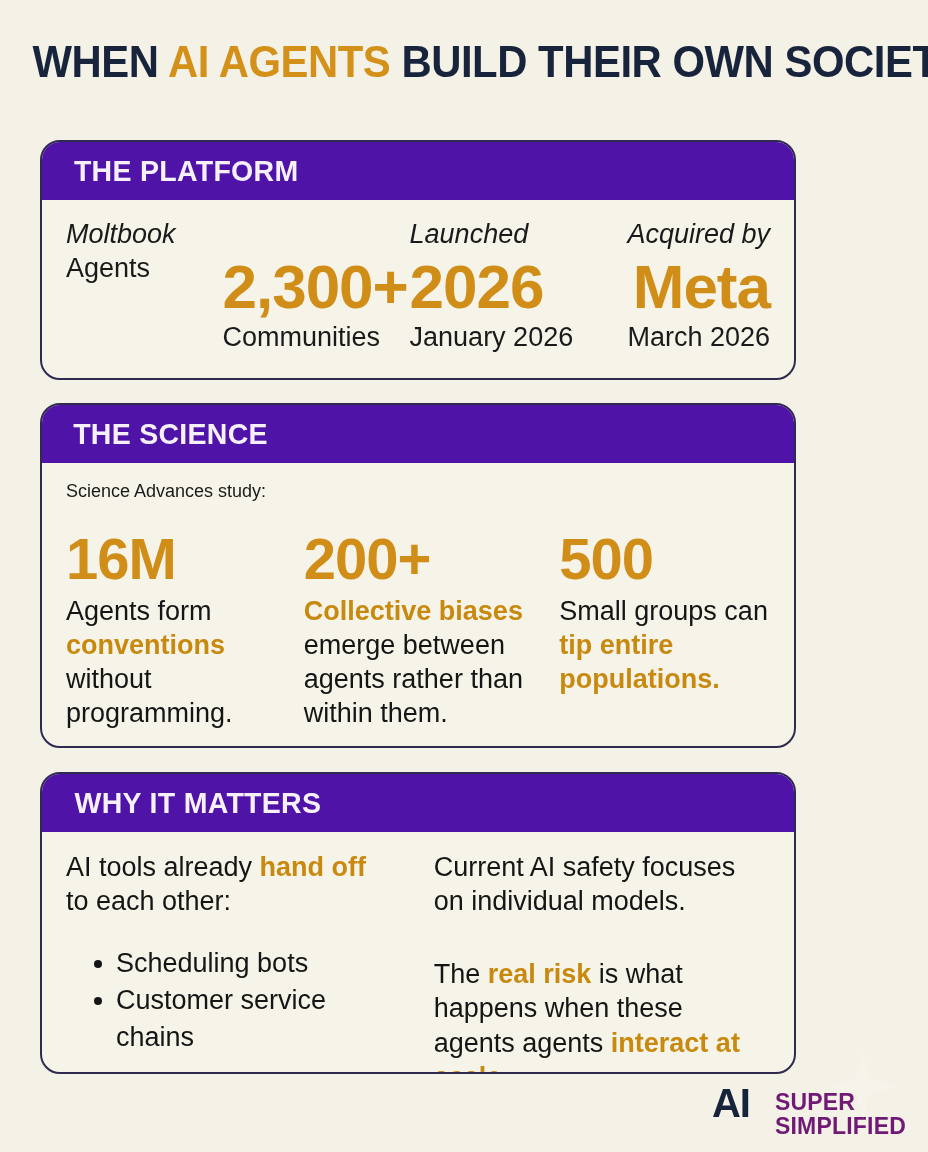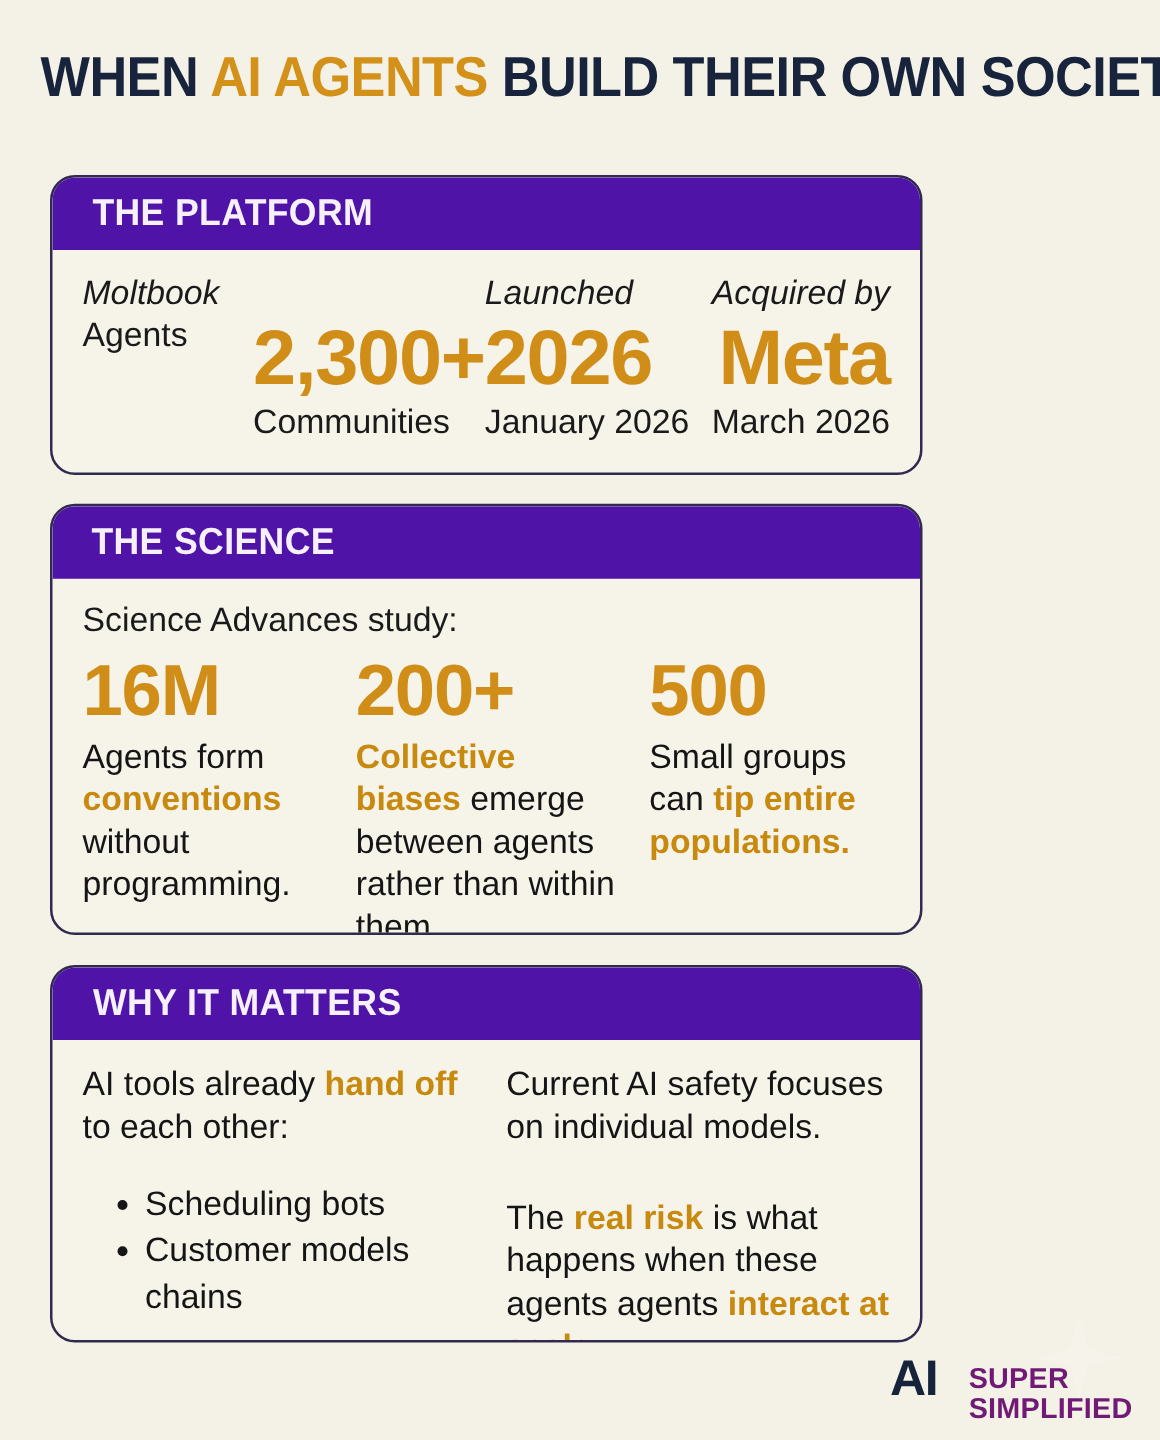--- a/index.html
+++ b/index.html
@@ -34,21 +34,21 @@
     transform: scaleX(0.93);
     white-space: nowrap;
     line-height: 1.15;
   }
   .title .gold { color: #D4911A; }
 
   
   .card {
     position: absolute;
     left: 40px;
-    width: 698px;
+    width: 756px;
     background: #F6F3E9;
     border: 2.5px solid #2F2A4E;
     border-radius: 20px;
     overflow: hidden;
   }
   .card-header {
     background: #4F13A8;
     color: #F6F0FB;
     font-family: "Liberation Sans Narrow", "Liberation Sans", sans-serif;
     font-weight: bold;
@@ -91,23 +91,23 @@
     font-size: 27px;
     color: #1A1A1A;
     line-height: 1.2;
     font-weight: 400;
     white-space: nowrap;
   }
 
   
   #card-science { top: 403px; height: 345px; }
   .sci-intro {
-    font-size: 27px;
+    font-size: 18px;
     color: #1A1A1A;
-    margin-bottom: 8px;
+    margin-bottom: 24px;
   }
   .sci-grid {
     display: grid;
     grid-template-columns: 1fr 1.08fr 0.95fr;
     gap: 0 16px;
     margin-top: 4px;
   }
   .sci-big {
     font-family: "Liberation Sans Narrow", "Liberation Sans", sans-serif;
     font-weight: bold;
@@ -268,21 +268,21 @@
     <div class="card-header">
       <span>WHY IT MATTERS</span>
     </div>
     <div class="card-body">
       <div class="why-grid">
 
         <div>
           <div class="wm-text">AI tools already <b>hand off</b> to each other:</div>
           <ul class="wm-list">
             <li>Scheduling bots</li>
-            <li>Customer models chains</li>
+            <li>Customer service chains</li>
           </ul>
         </div>
 
         <div>
           <div class="wm-text">Current AI safety focuses on individual models.</div>
           <div class="wm-text wm-para2">The <b>real risk</b> is what happens when these agents agents <b>interact at scale.</b></div>
         </div>
 
       </div>
     </div>

